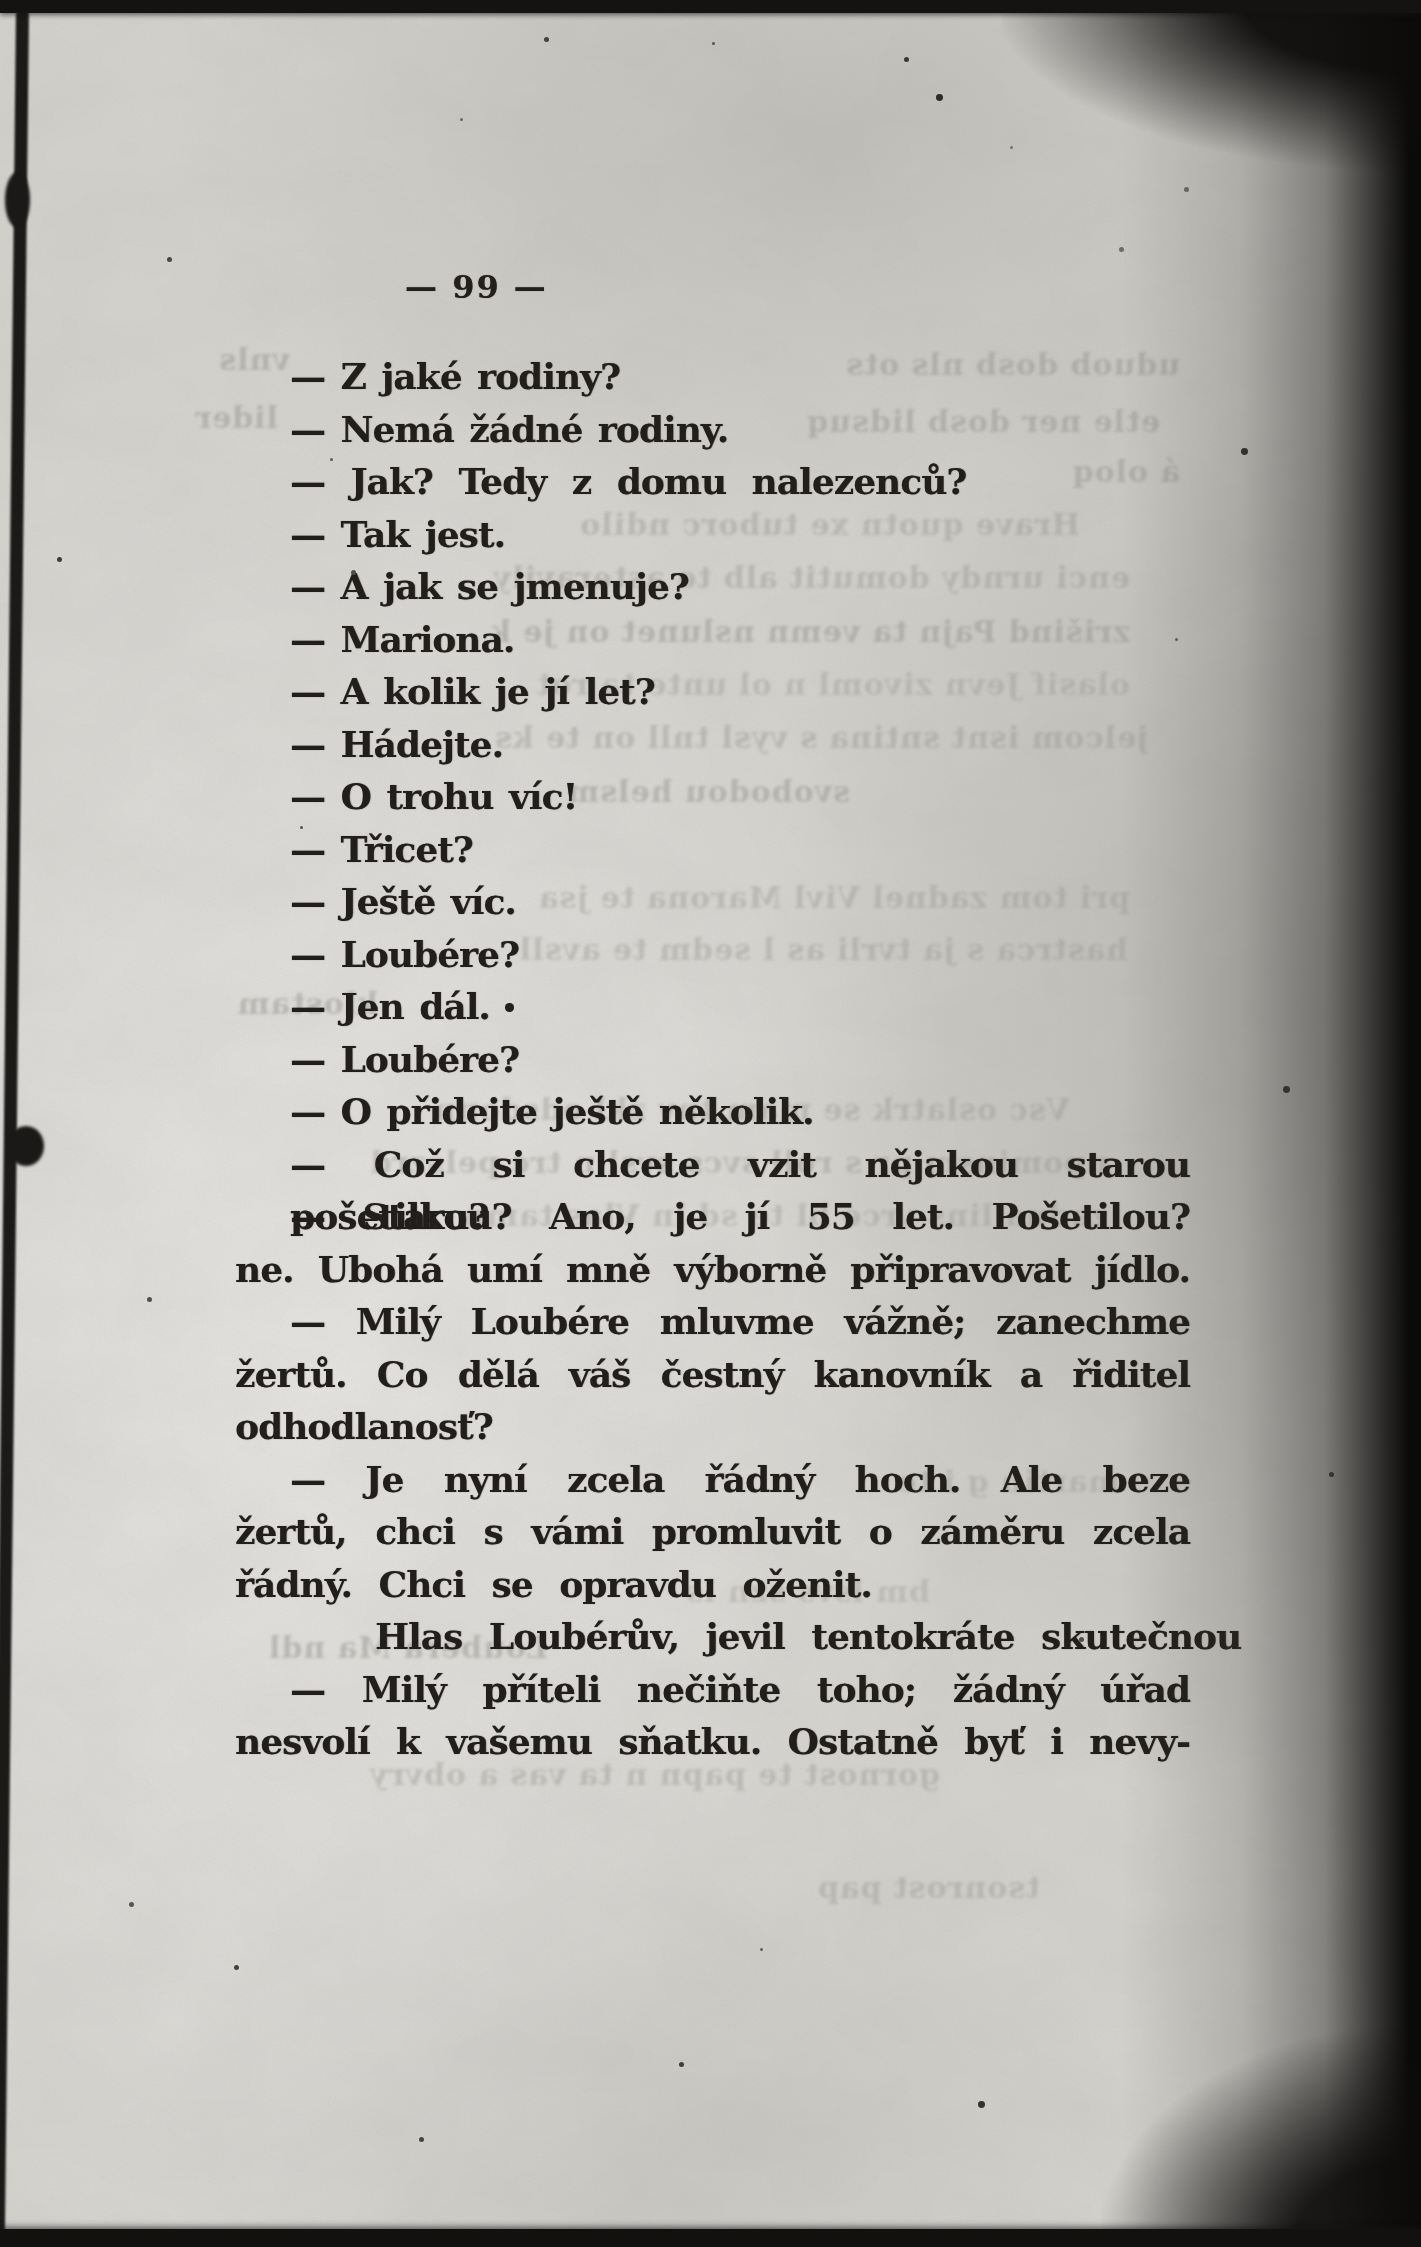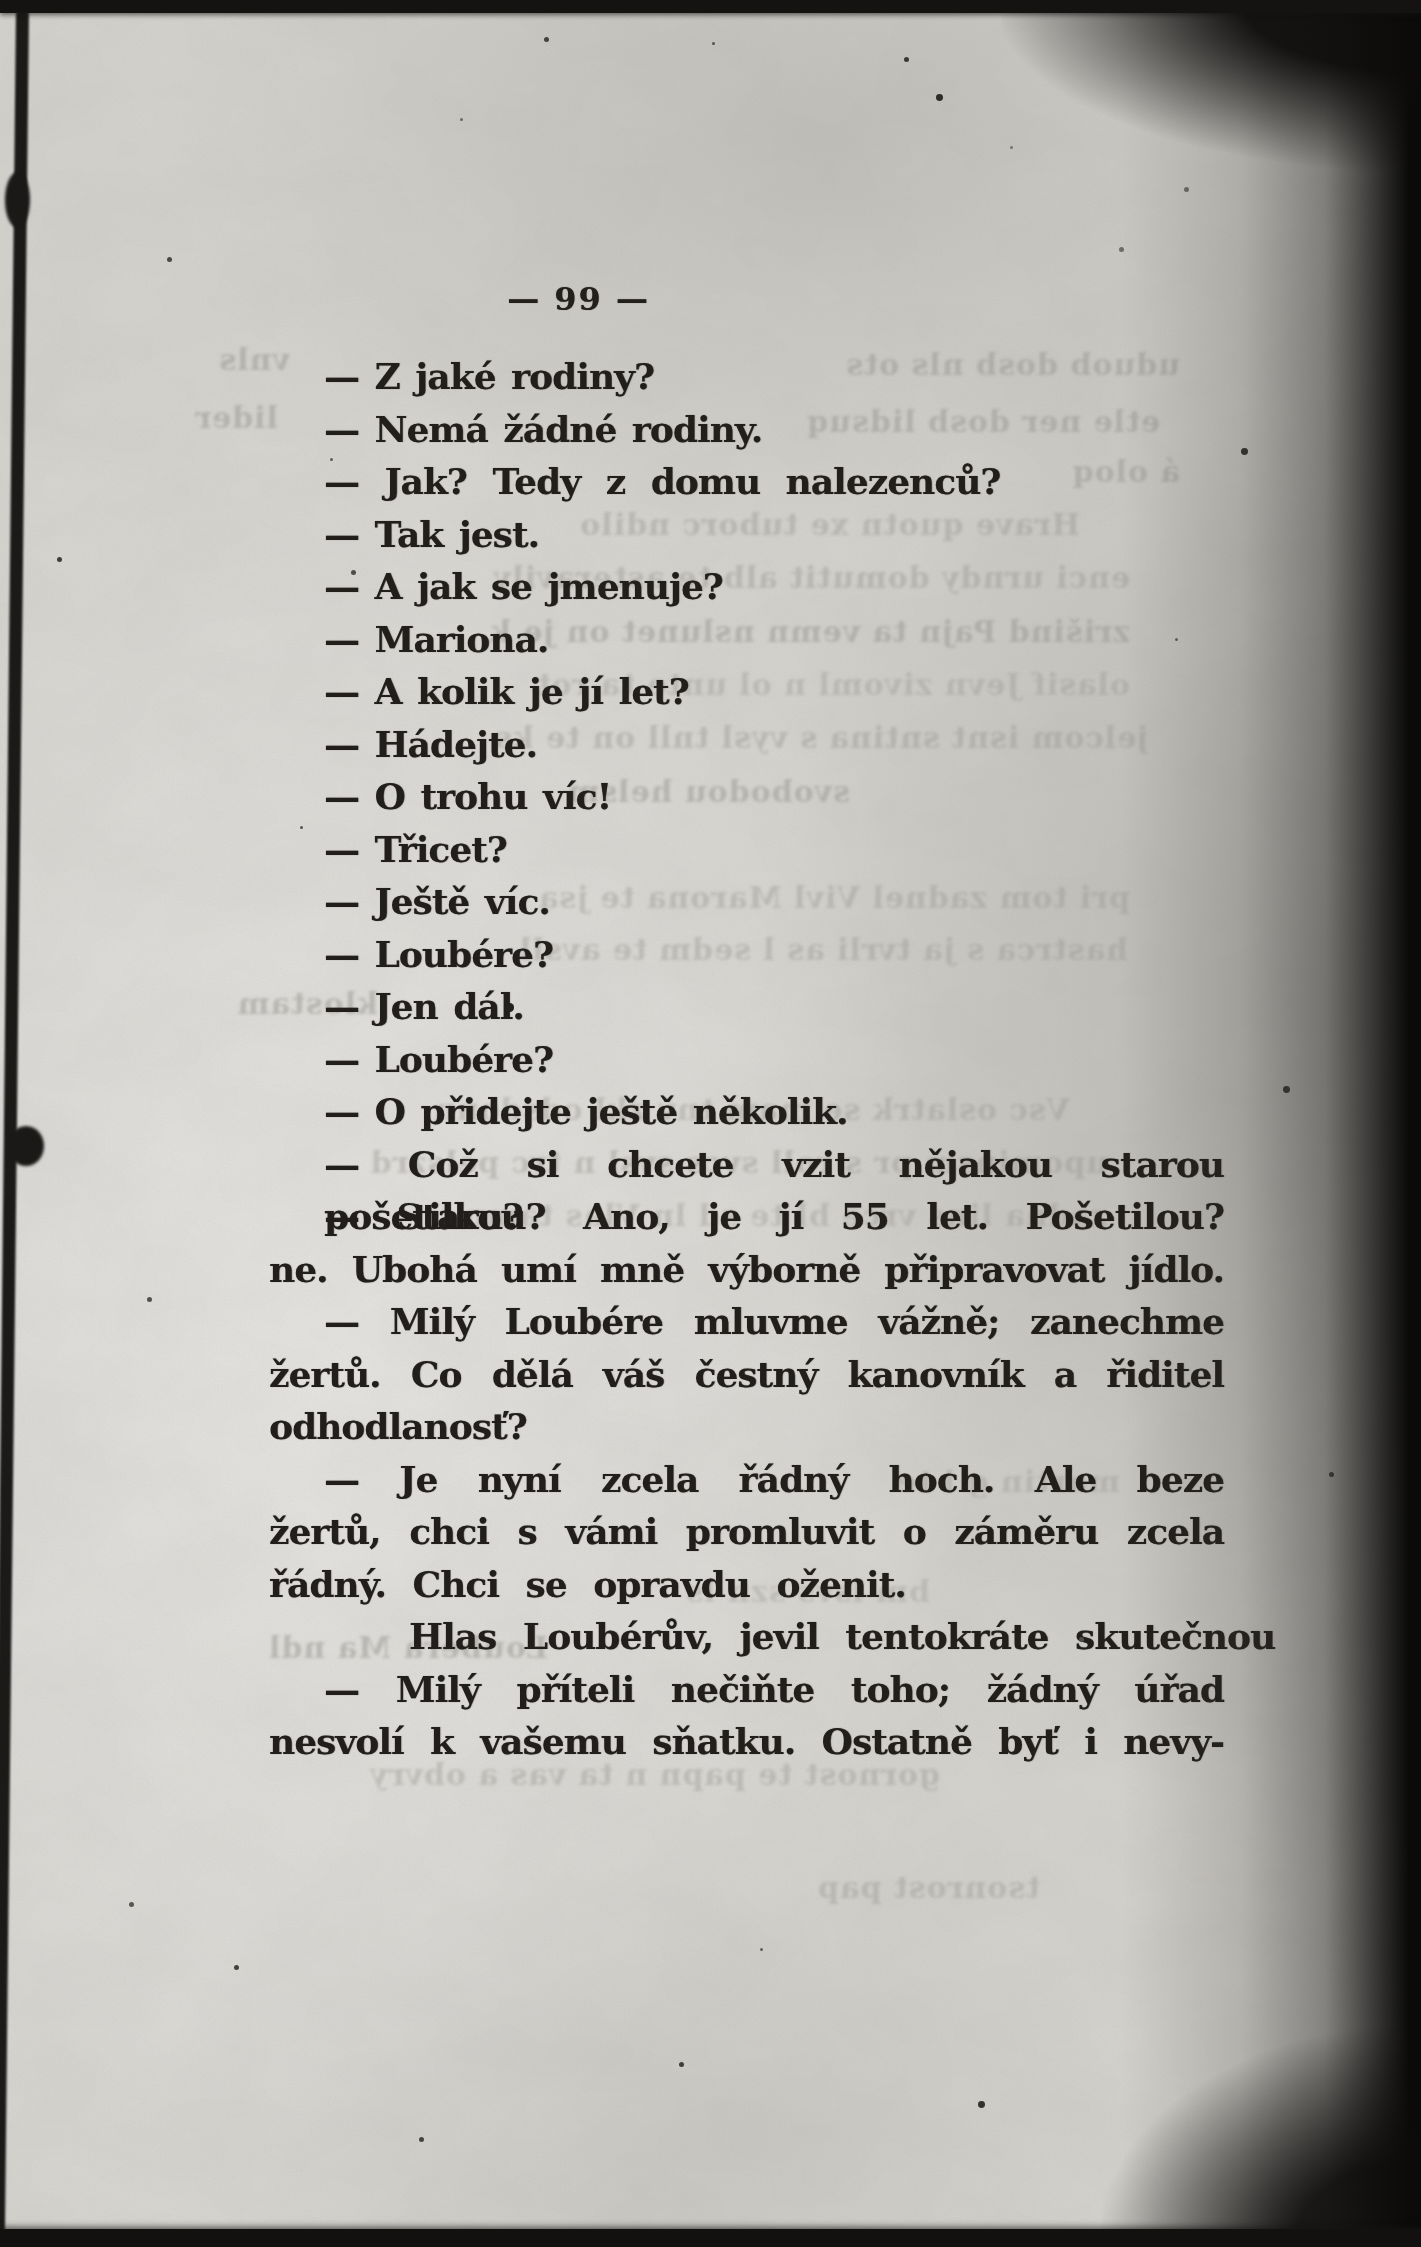--- a/index.html
+++ b/index.html
@@ -8,25 +8,25 @@
     font-family:"DejaVu Serif","Liberation Serif",serif;
     background:
       radial-gradient(1000px 600px at 58% 6%, rgba(125,122,118,.22), transparent 65%),
       radial-gradient(800px 1200px at 92% 45%, rgba(110,108,104,.28), transparent 70%),
       radial-gradient(900px 1400px at 22% 60%, rgba(255,255,255,.45), transparent 75%),
       radial-gradient(700px 500px at 45% 95%, rgba(130,127,122,.15), transparent 70%),
       #d8d6d1;
   }
   .grain{position:absolute;top:0;left:0;pointer-events:none;}
   .page-number{
-    position:absolute;left:405px;top:280px;width:245px;height:40px;
-    text-align:right;font-size:32px;font-weight:bold;color:#232019;
+    position:absolute;left:405px;top:268px;width:245px;height:40px;
+    text-align:left;font-size:32px;font-weight:bold;color:#232019;
     letter-spacing:2px;text-shadow:0 0 1px rgba(33,30,27,.6);
   }
-  .textblock{position:absolute;left:235px;top:350px;width:955px;margin-left:34px;}
+  .textblock{position:absolute;left:235px;top:350px;width:955px;}
   .ln{
     height:52.5px;line-height:52.5px;font-size:36px;font-weight:bold;
     color:#211e1b;letter-spacing:-1px;word-spacing:4px;white-space:nowrap;
     text-shadow:0.4px 0.4px 1px rgba(33,30,27,.55);
   }
   .ln.just{white-space:normal;text-align:justify;text-align-last:justify;}
   .ln.ind{padding-left:55px;}
   .ln.para{text-indent:140px;}
   .ln.ws{word-spacing:14px;}
   .ln.spread{word-spacing:15px;}

